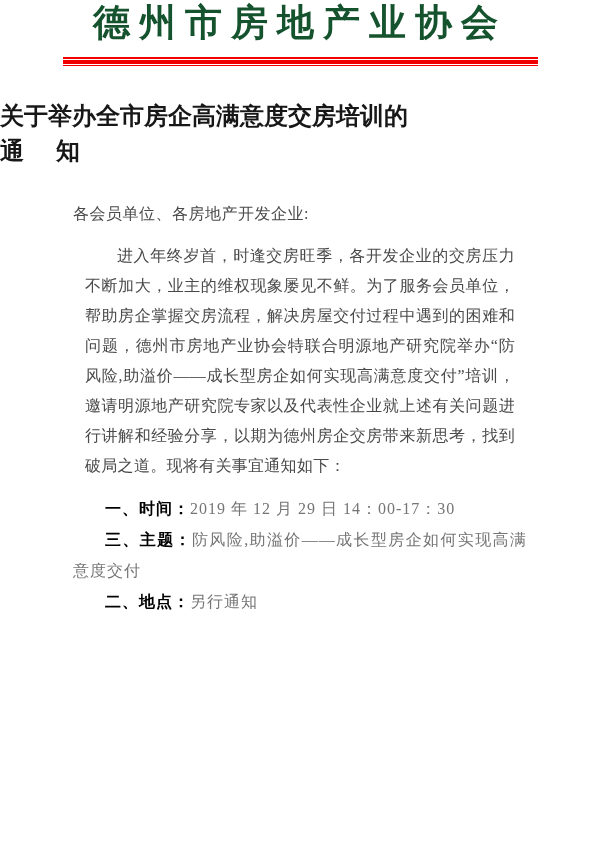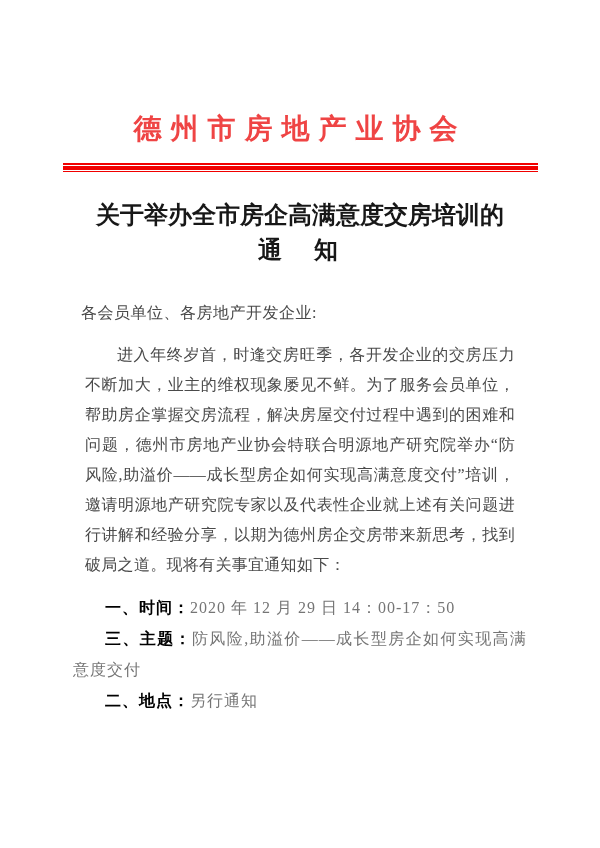--- a/index.html
+++ b/index.html
@@ -10,26 +10,25 @@
   .page {
     position: relative;
     width: 600px;
     height: 848px;
     background: #ffffff;
     overflow: hidden;
     font-family: "Liberation Serif", serif;
   }
   
   .org-header {
-    padding-top: 106px;
     text-align: center;
-    font-size: 28px;
+    font-size: 37px;
     line-height: 46px;
     font-weight: bold;
-    color: #ef4444;
+    color: #14532d;
     letter-spacing: 9px;
     white-space: nowrap;
     font-family: "Liberation Serif", serif;
   }
   .red-rule {
     width: 475px;
     height: 9px;
     margin: 11px auto 0 auto;
     box-sizing: border-box;
     border-top: 2px solid #f10000;
@@ -39,42 +38,41 @@
   .red-rule .red-rule-mid {
     position: absolute;
     left: 0;
     right: 0;
     top: 1px;
     height: 4px;
     background: #f10000;
   }
   
   .doc-title {
-    margin-top: 26px;
-    text-align: center;
+    margin-top: 33px;
     font-size: 24px;
     line-height: 35px;
     font-weight: bold;
     color: #171717;
     font-family: "Liberation Serif", serif;
   }
   .doc-title .title-line2 {
     white-space: pre;
     letter-spacing: 4px;
   }
   
   .content {
     width: 454px;
     margin: 30px auto 0 auto;
     font-size: 16px;
     line-height: 30px;
     color: #4a4a4a;
   }
   .salutation {
-    margin: 8px;
+    margin: 0;
     letter-spacing: 0.5px;
   }
   .main-paragraph {
     margin: 12px;
     text-indent: 2em;
     text-align: justify;
     text-justify: inter-ideograph;
     letter-spacing: 0.3px;
   }
   
@@ -116,21 +114,21 @@
 
   <div class="content">
 
     <p class="salutation">各会员单位、各房地产开发企业:</p>
 
     <p class="main-paragraph">进入年终岁首，时逢交房旺季，各开发企业的交房压力不断加大，业主的维权现象屡见不鲜。为了服务会员单位，帮助房企掌握交房流程，解决房屋交付过程中遇到的困难和问题，德州市房地产业协会特联合明源地产研究院举办“防风险,助溢价——成长型房企如何实现高满意度交付”培训，邀请明源地产研究院专家以及代表性企业就上述有关问题进行讲解和经验分享，以期为德州房企交房带来新思考，找到破局之道。现将有关事宜通知如下：</p>
 
     <div class="notice-list">
 
       <div class="notice-item">
-        <span class="item-label">一、时间：</span><span class="item-value">2020 年 12 月 29 日 14：00-17：50</span>
+        <span class="item-label">一、时间：</span><span class="item-value">2019 年 12 月 29 日 14：00-17：30</span>
       </div>
 
       <div class="notice-item">
         <span class="item-label">三、主题：</span><span class="item-value">防风险,助溢价——成长型房企如何实现高满意度交付</span>
       </div>
 
       <div class="notice-item">
         <span class="item-label">二、地点：</span><span class="item-value">另行通知</span>
       </div>
 

